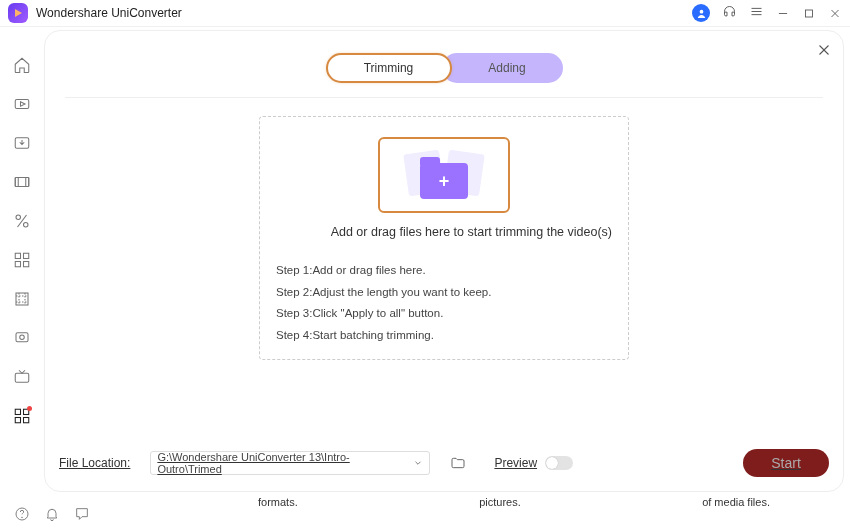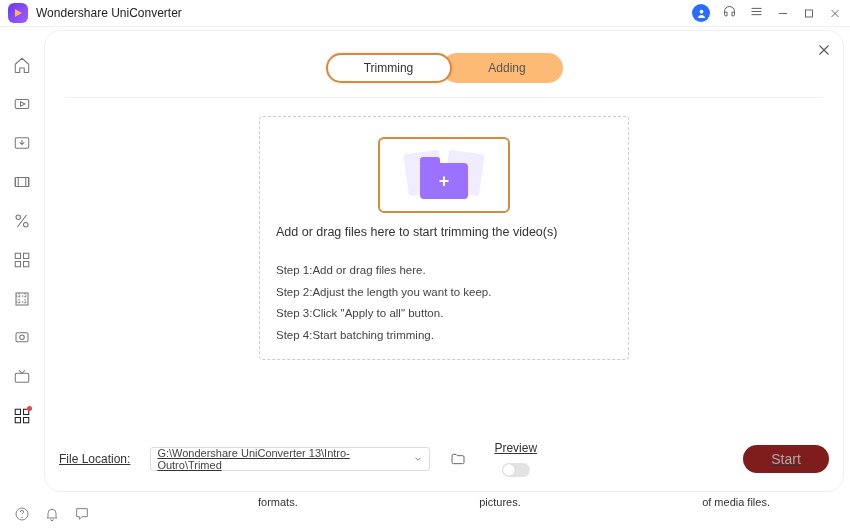--- a/index.html
+++ b/index.html
@@ -28,45 +28,45 @@
 
 .mainwrap { position: absolute; left: 44px; right: 6px; top: 30px; bottom: 36px; border: 1px solid #eee; border-radius: 16px; }
 .panel-close { position: absolute; right: 10px; top: 10px; width: 18px; height: 18px; color: #555; cursor:pointer; }
 .panel-close svg { width: 100%; height: 100%; stroke: currentColor; stroke-width: 1.5; fill:none; }
 
 
 .tabs { display: flex; justify-content: center; padding-top: 22px; }
 .seg { display: flex; background: transparent; }
 .tab { width: 126px; height: 30px; border-radius: 15px; display:flex; align-items:center; justify-content:center; font-size: 12px; cursor:pointer; }
 .tab.active { border: 2px solid #d6893f; color:#333; background:#fff; box-shadow:0 0 3px rgba(214,137,63,0.3); }
-.tab.inactive { background: #fdba74; color:#555; margin-left:-10px; z-index:-1; padding-left:10px; width:121px;text-align:center; }
+.tab.inactive { background: #c4b5fd; color:#555; margin-left:-10px; z-index:-1; padding-left:10px; width:121px;text-align:center; }
 .tabline { margin: 14px 20px 0; border-top: 1px solid #eee; }
 
 
 .dropzone { width: 370px; margin: 18px auto 0; height: 244px; border: 1px dashed #ccc; border-radius: 4px; padding: 12px 16px 16px; }
 .file-add { width: 132px; height: 76px; border:2px solid #d6893f; border-radius: 6px; margin: 8px auto 12px; position:relative; display:flex; align-items:center; justify-content:center; cursor:pointer; }
 .papers { position:absolute; width: 80px; height: 50px; }
 .papers::before, .papers::after { content:''; position:absolute; width:36px; height:42px; background:#f0edff; border-radius:3px; top:2px; }
 .papers::before { left:2px; transform:rotate(-8deg); }
 .papers::after { right:2px; transform:rotate(8deg); }
 .folder { position:relative; width:48px; height:36px; background:#9a72ff; border-radius:4px; z-index:2; top:6px; }
 .folder::before { content:''; position:absolute; top:-6px; left:0; width:20px; height:8px; background:#9a72ff; border-radius:3px 3px 0 0; }
 .folder::after { content:'+'; position:absolute; inset:0; display:flex; align-items:center; justify-content:center; color:#fff; font-size:18px; font-weight:bold; }
-.drop-text { text-align:left; font-size:12.5px; color:#333; margin-bottom: 26px; }
+.drop-text { text-align:right; font-size:12.5px; color:#333; margin-bottom: 26px; }
 .steps { font-size:11.5px; color:#444; line-height:1; }
 .steps div { margin-bottom: 10px; }
 .steps div:last-child { margin-bottom:0; }
 
 
 .bottombar { position:absolute; left:0; right:0; bottom:14px; display:flex; align-items:center; padding: 0 14px; font-size:12px; color:#333; gap:20px;text-decoration:underline; }
 .pathfield { flex:0 0 280px; height:24px; border:1px solid #ddd; border-radius:3px; display:flex; align-items:center; padding:8px 6px; font-size:11px; color:#444; justify-content:space-between; }
 .pathfield .chev { width:10px; height:10px; }
 .folder-ico { width:16px; height:16px; display:flex; align-items:center; justify-content:center; color:#666; cursor:pointer; }
 .folder-ico svg { stroke:currentColor; fill:none; stroke-width:1.5; }
-.preview { display:flex; align-items:center; gap:8px; margin-left:8px;flex-direction:column; }
+.preview { display:flex; align-items:center; gap:8px; margin-left:8px; }
 .toggle { width:28px; height:14px; border-radius:7px; background:#e3e3e3; position:relative; cursor:pointer; }
 .toggle::after { content:''; width:12px; height:12px; border-radius:50%; background:#fff; position:absolute; top:1px; left:1px; box-shadow:0 0 1px rgba(0,0,0,0.3); }
 .spacer { flex:1; }
 .startbtn { width:86px; height:28px; border-radius:14px; background:#7f1d1d; color:#aaa; display:flex; align-items:center; justify-content:center; font-size:14px; cursor:pointer; }
 
 
 .bgstrip { position:absolute; bottom:20px; left:128px; right:30px; display:flex; justify-content:space-between; font-size:11px; color:#333; z-index:-2; }
 
 
 .footicons { position:absolute; left:0; bottom:0; height:28px; display:flex; align-items:center; gap:14px; padding-left:14px; }

